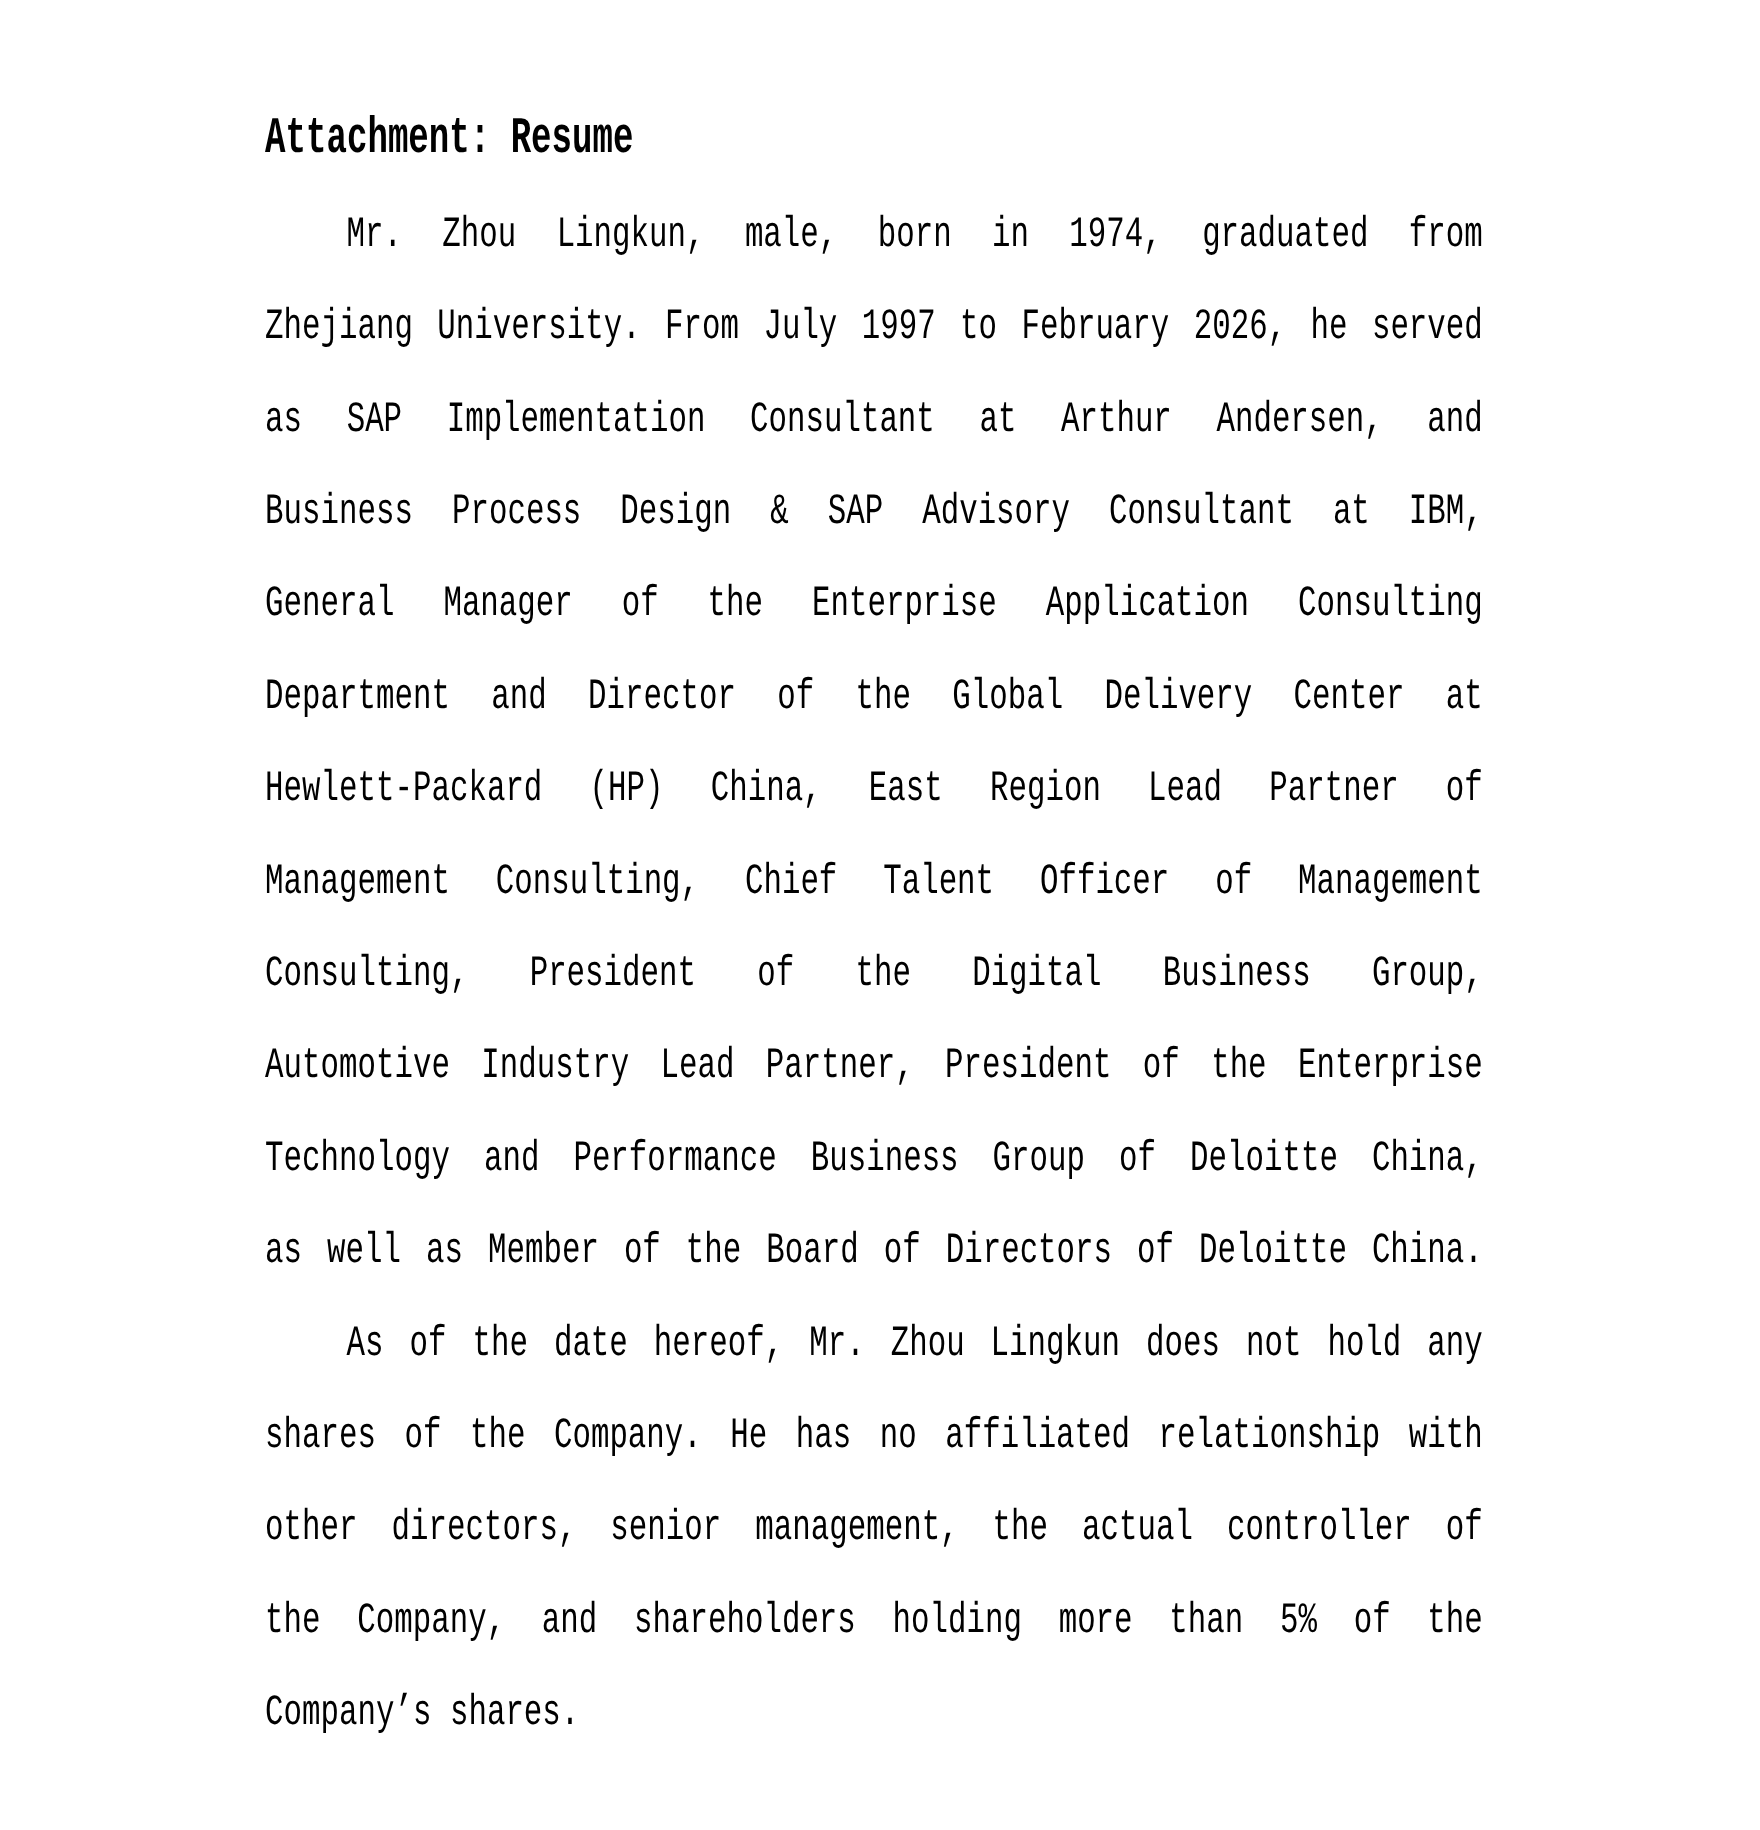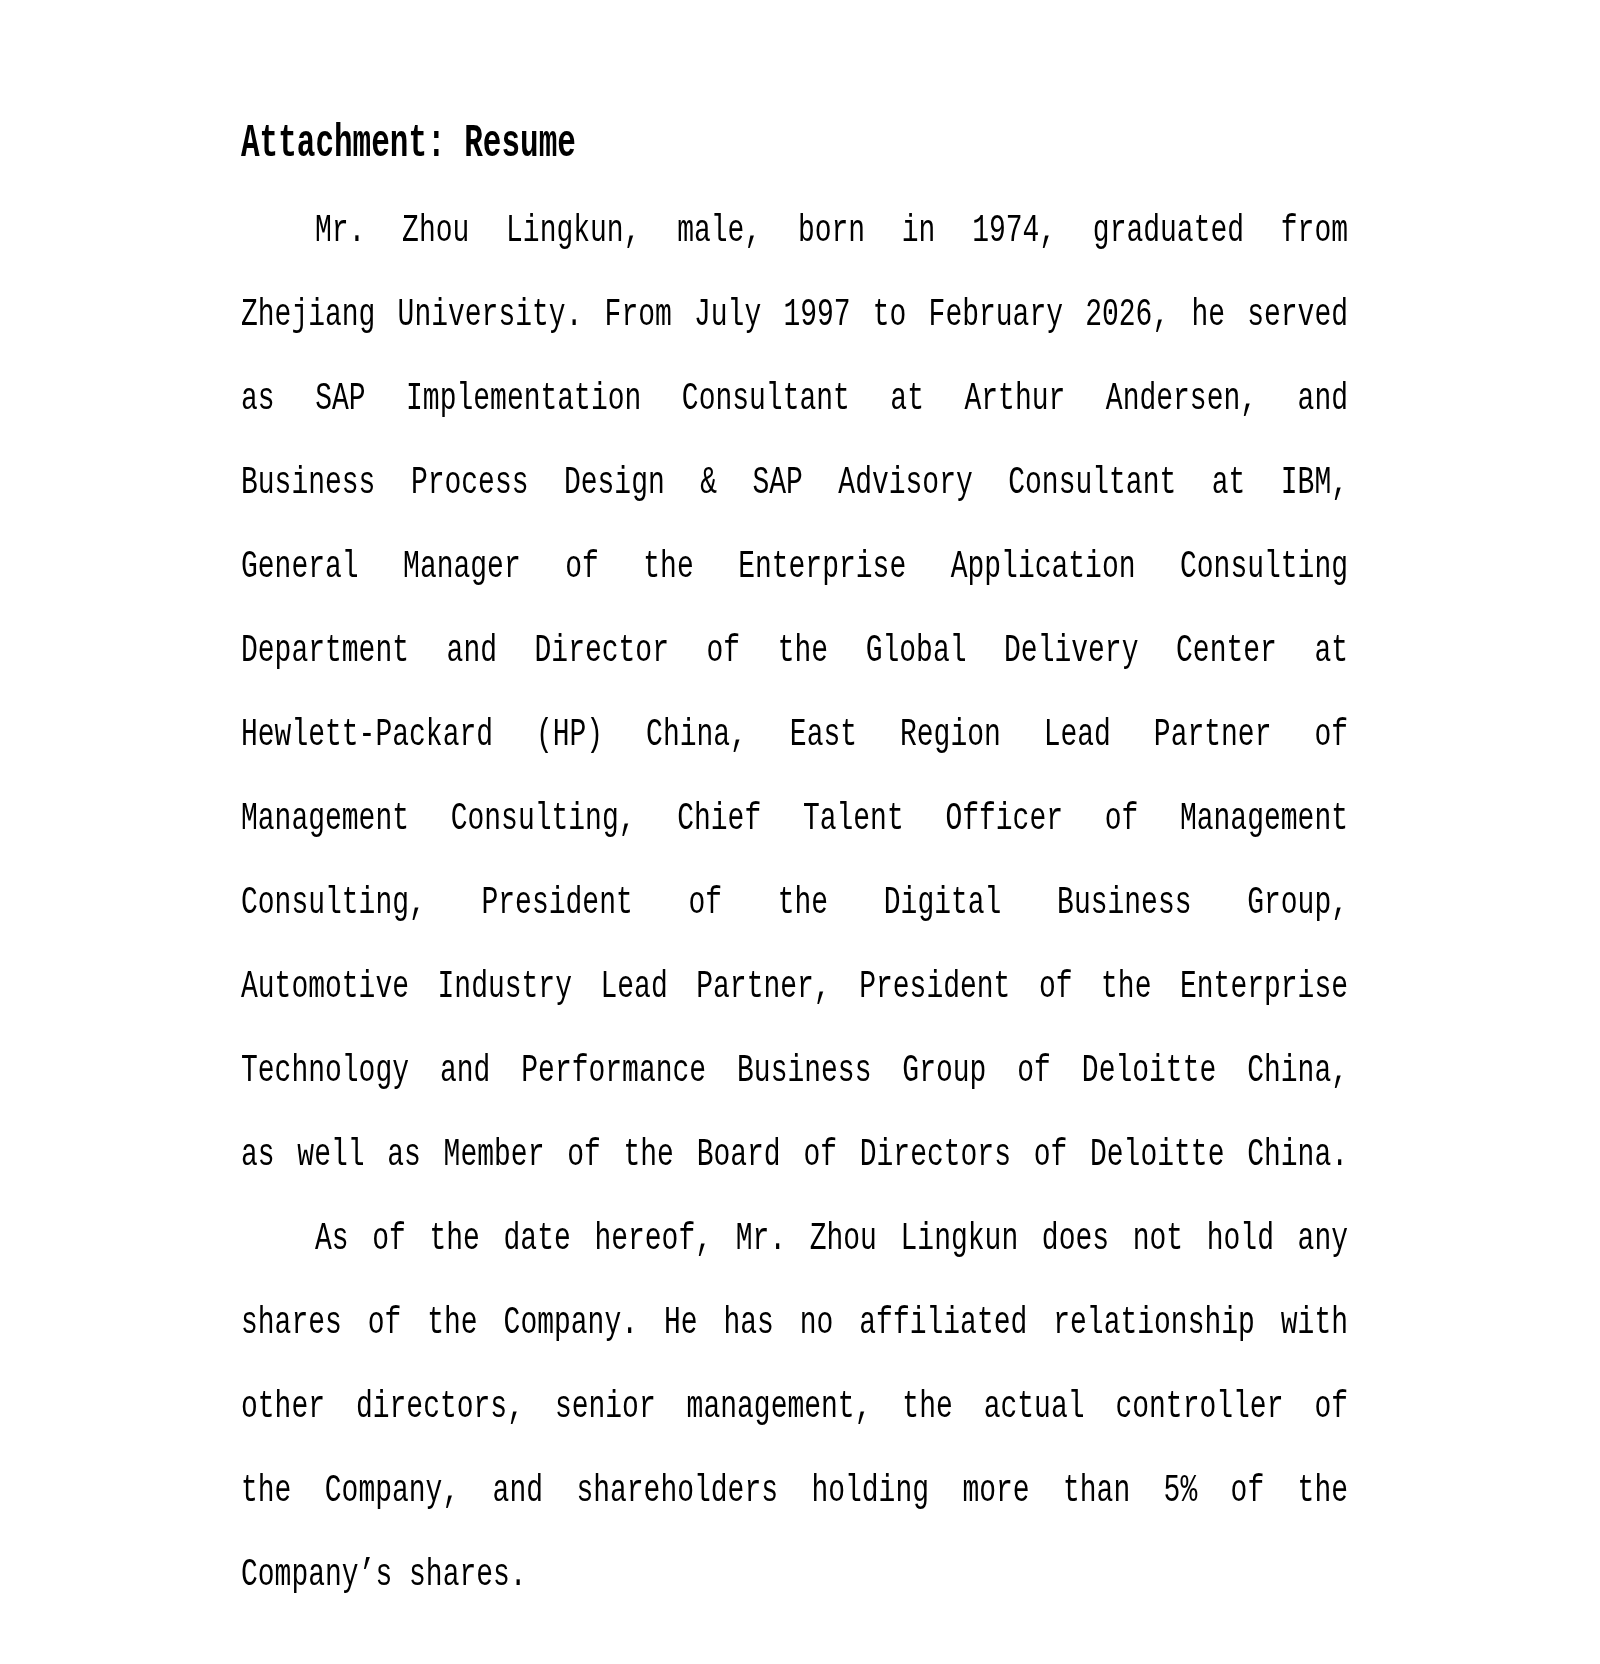--- a/index.html
+++ b/index.html
@@ -8,21 +8,21 @@
     height: 1664px;
     background: #ffffff;
     color: #000000;
     font-family: "Liberation Mono", "DejaVu Sans Mono", monospace;
     position: relative;
     overflow: hidden;
   }
   .content {
     position: absolute;
     left: 241px;
-    top: 116px;
+    top: 100px;
     width: 1107px;
   }
   .title {
     margin: 0;
     font-size: 31px;
     font-weight: bold;
     line-height: 56px;
     height: 56px;
     transform: scaleY(1.5);
     transform-origin: center left;

